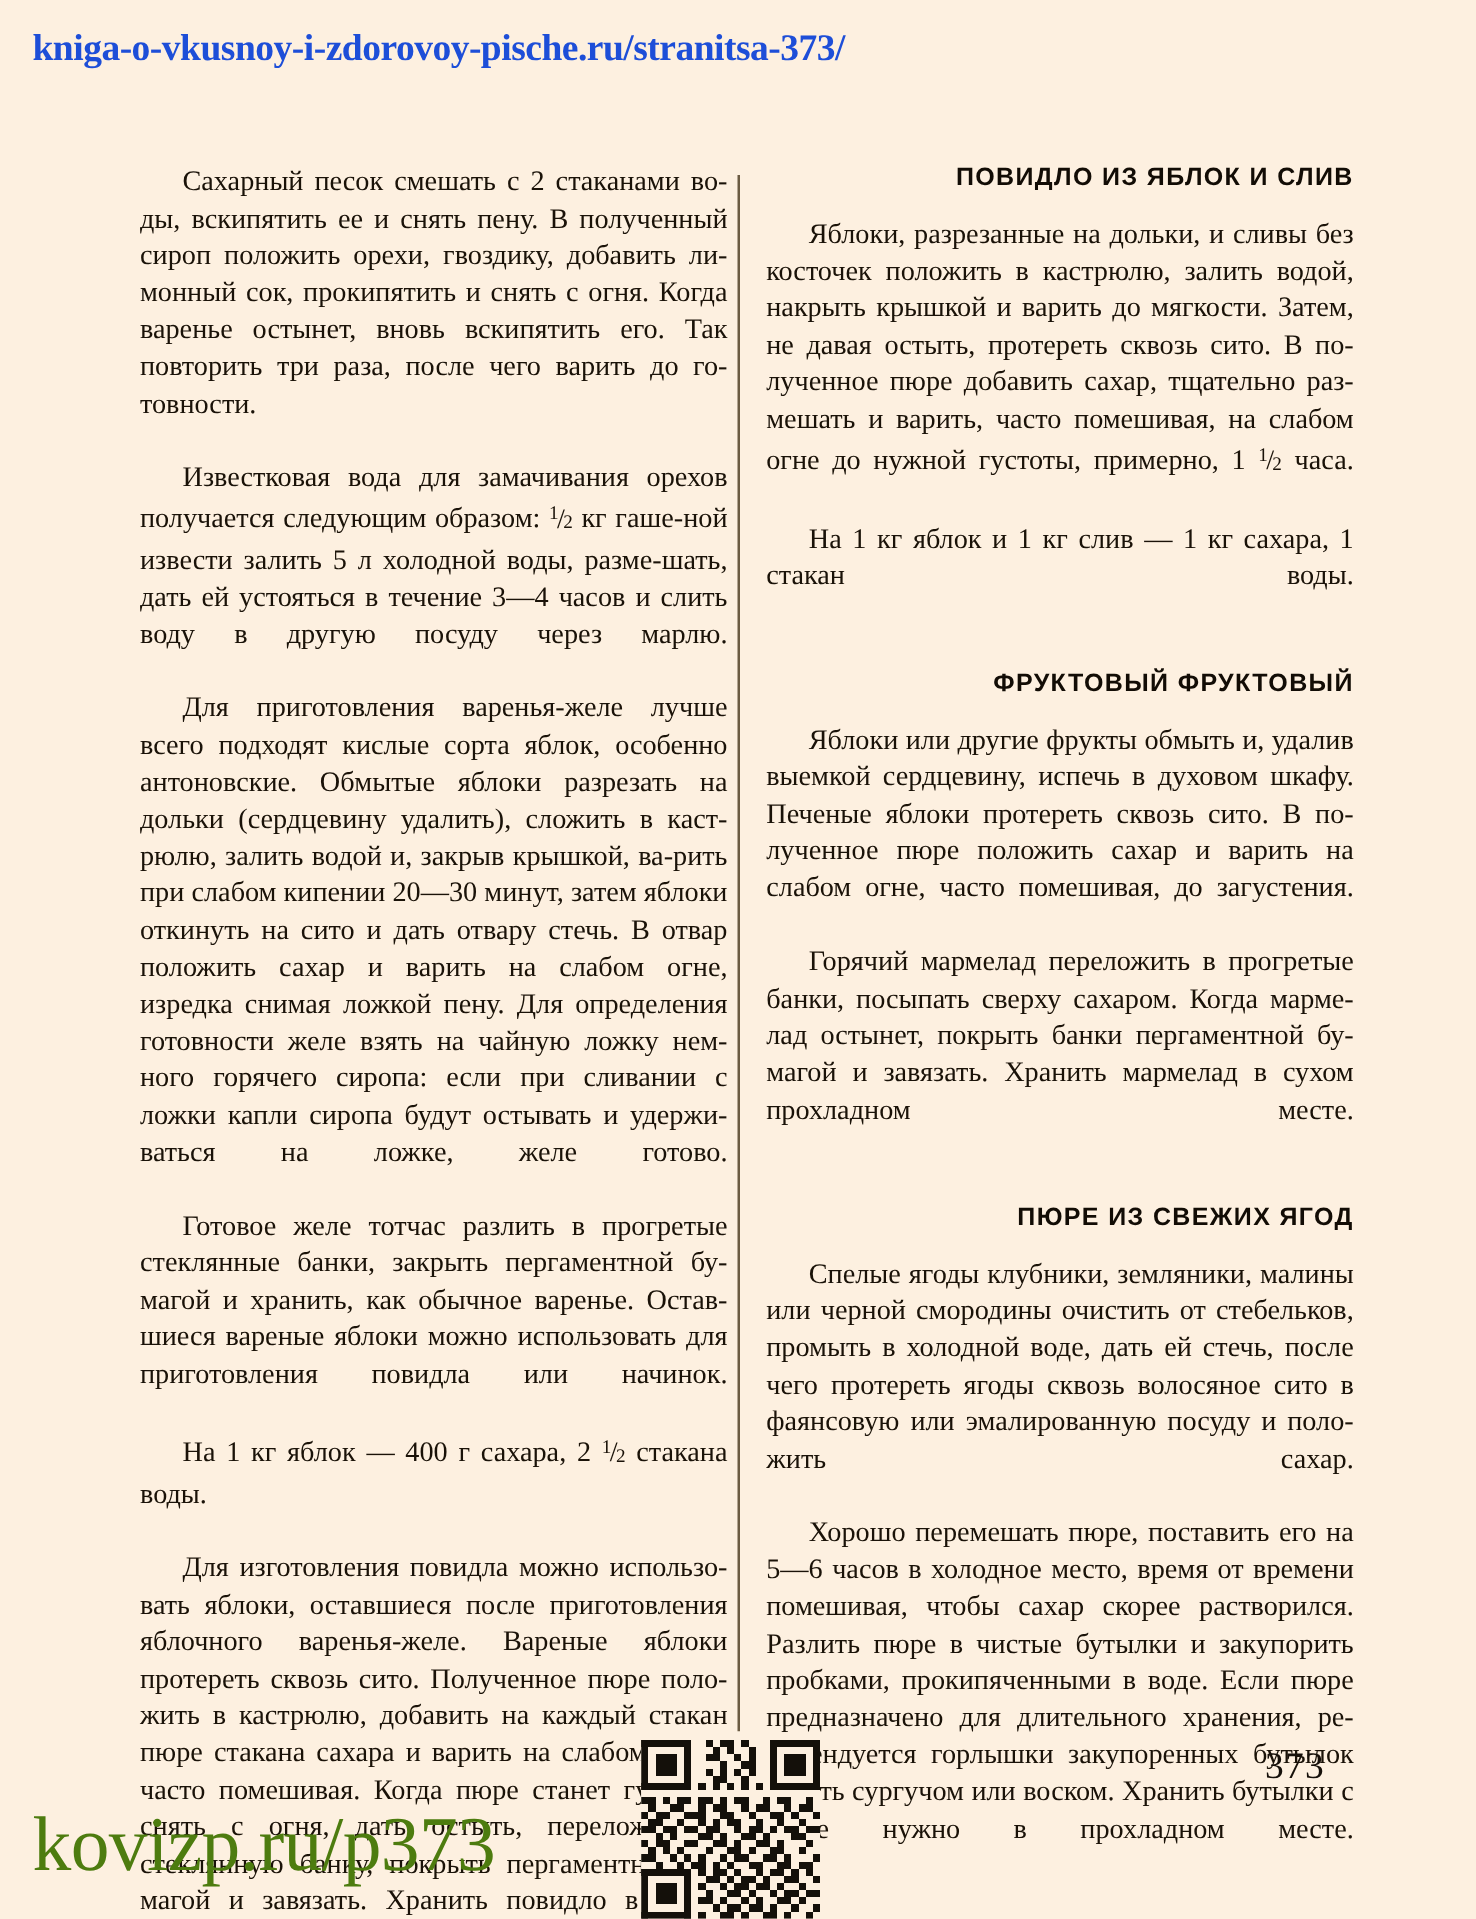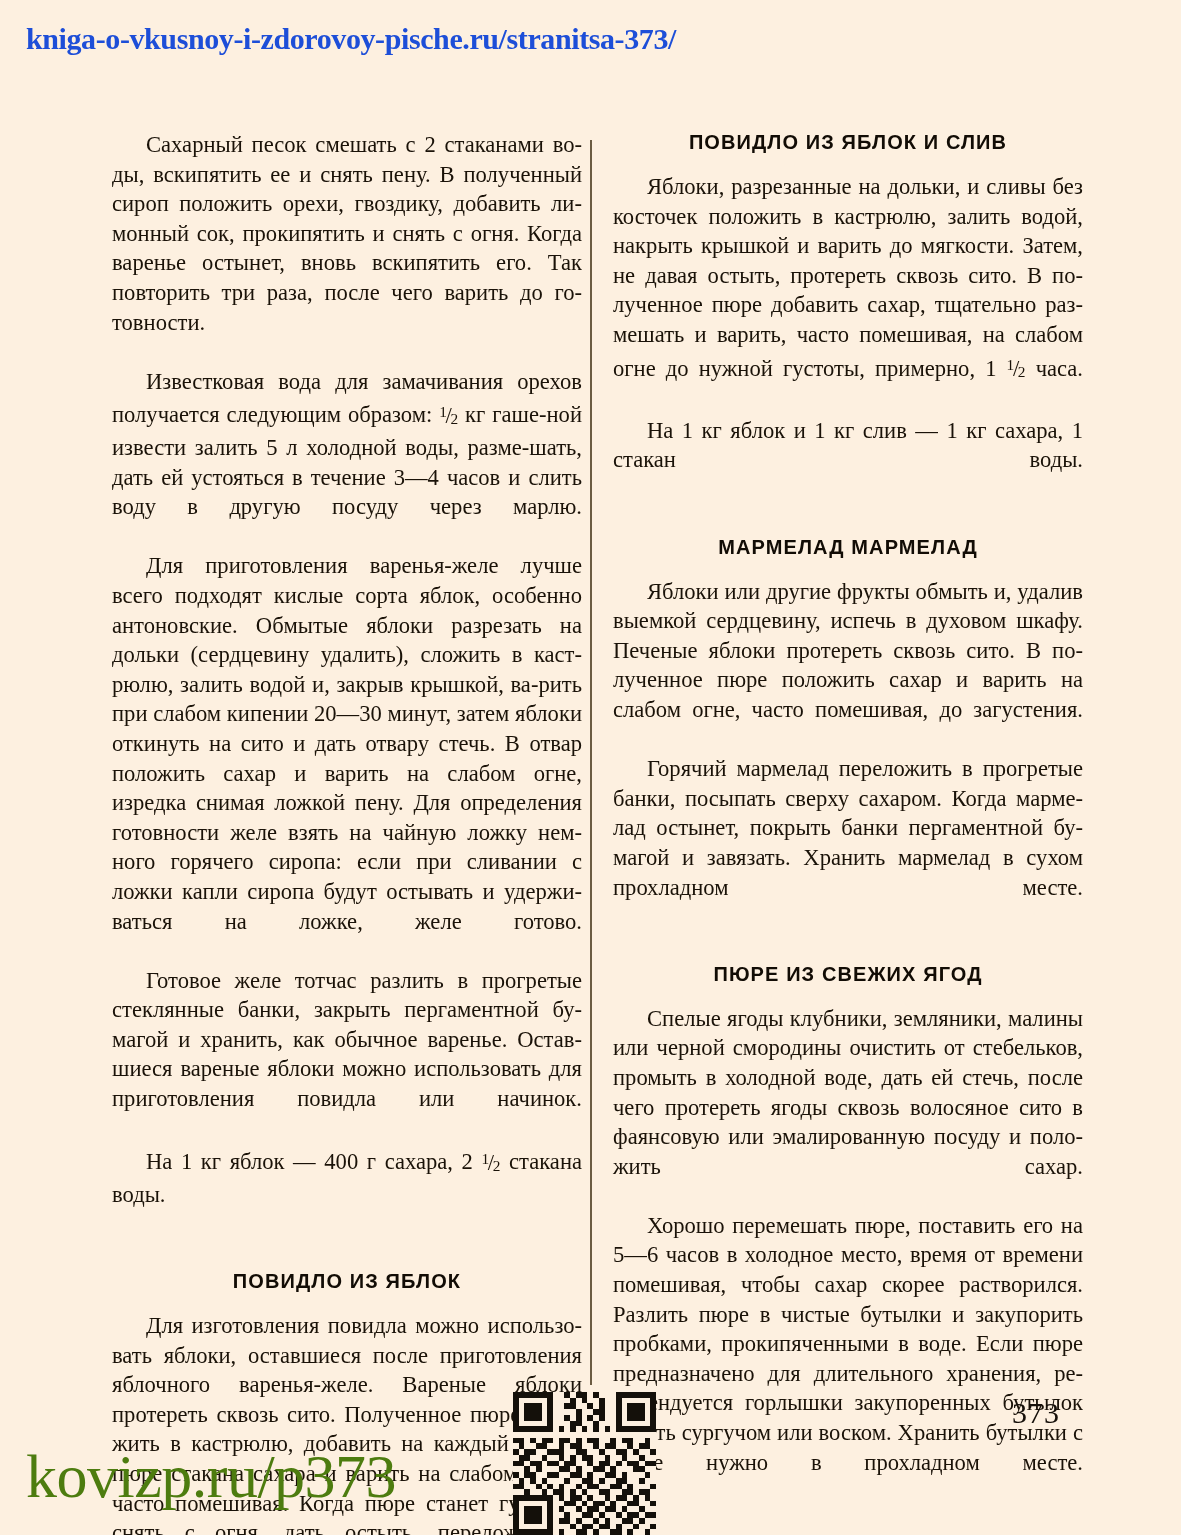--- a/index.html
+++ b/index.html
@@ -53,21 +53,21 @@
     height: 1245px;
     background: #6b5b42;
   }
 
   
   .heading {
     font-family: "Liberation Sans", "DejaVu Sans", sans-serif;
     font-size: 20px;
     font-weight: 700;
     letter-spacing: 1.1px;
-    text-align: center;
+    text-align: right;
     color: #120c05;
     margin: 30px 0 18px 0;
     line-height: 1.2;
   }
   .column > .heading:first-child {
     margin-top: 0;
   }
   .para {
     font-size: 22.6px;
     line-height: 29.6px;
@@ -143,32 +143,31 @@
 
   <div class="column" id="col-left">
 
     <p class="para">Сахарный песок смешать с 2 стаканами во-ды, вскипятить ее и снять пену. В полученный сироп положить орехи, гвоздику, добавить ли-монный сок, прокипятить и снять с огня. Когда варенье остынет, вновь вскипятить его. Так повторить три раза, после чего варить до го-товности.</p>
     <p class="para">Известковая вода для замачивания орехов получается следующим образом: <span class="frac"><span class="num">1</span><span class="sl">/</span><span class="den">2</span></span> кг гаше-ной извести залить 5 л холодной воды, разме-шать, дать ей устояться в течение 3—4 часов и слить воду в другую посуду через марлю.</p>
 
     <p class="para">Для приготовления варенья-желе лучше всего подходят кислые сорта яблок, особенно антоновские. Обмытые яблоки разрезать на дольки (сердцевину удалить), сложить в каст-рюлю, залить водой и, закрыв крышкой, ва-рить при слабом кипении 20—30 минут, затем яблоки откинуть на сито и дать отвару стечь. В отвар положить сахар и варить на слабом огне, изредка снимая ложкой пену. Для определения готовности желе взять на чайную ложку нем-ного горячего сиропа: если при сливании с ложки капли сиропа будут остывать и удержи-ваться на ложке, желе готово.</p>
     <p class="para">Готовое желе тотчас разлить в прогретые стеклянные банки, закрыть пергаментной бу-магой и хранить, как обычное варенье. Остав-шиеся вареные яблоки можно использовать для приготовления повидла или начинок.</p>
     <p class="para">На 1 кг яблок — 400 г сахара, 2 <span class="frac"><span class="num">1</span><span class="sl">/</span><span class="den">2</span></span> стакана воды.</p>
 
-    <h2 class="heading">ПОВИДЛО ИЗ ЯБЛОК</h2>
     <p class="para">Для изготовления повидла можно использо-вать яблоки, оставшиеся после приготовления яблочного варенья-желе. Вареные яблоки протереть сквозь сито. Полученное пюре поло-жить в кастрюлю, добавить на каждый стакан пюре  стакана сахара и варить на слабом ог-не, часто помешивая. Когда пюре станет гус-тым, снять с огня, дать остыть, переложить в стеклянную банку, покрыть пергаментной бу-магой и завязать. Хранить повидло в сухом прохладном месте.</p>
 
   </div>
 
   <div class="column" id="col-right">
 
     <h2 class="heading">ПОВИДЛО ИЗ ЯБЛОК И СЛИВ</h2>
     <p class="para">Яблоки, разрезанные на дольки, и сливы без косточек положить в кастрюлю, залить водой, накрыть крышкой и варить до мягкости. Затем, не давая остыть, протереть сквозь сито. В по-лученное пюре добавить сахар, тщательно раз-мешать и варить, часто помешивая, на слабом огне до нужной густоты, примерно, 1 <span class="frac"><span class="num">1</span><span class="sl">/</span><span class="den">2</span></span> часа.</p>
     <p class="para">На 1 кг яблок и 1 кг слив — 1 кг сахара, 1 стакан воды.</p>
 
-    <h2 class="heading">МАРМЕЛАД МАРМЕЛАД</h2>
+    <h2 class="heading">ФРУКТОВЫЙ ФРУКТОВЫЙ</h2>
     <p class="para">Яблоки или другие фрукты обмыть и, удалив выемкой сердцевину, испечь в духовом шкафу. Печеные яблоки протереть сквозь сито. В по-лученное пюре положить сахар и варить на слабом огне, часто помешивая, до загустения.</p>
     <p class="para">Горячий мармелад переложить в прогретые банки, посыпать сверху сахаром. Когда марме-лад остынет, покрыть банки пергаментной бу-магой и завязать. Хранить мармелад в сухом прохладном месте.</p>
 
     <h2 class="heading">ПЮРЕ ИЗ СВЕЖИХ ЯГОД</h2>
     <p class="para">Спелые ягоды клубники, земляники, малины или черной смородины очистить от стебельков, промыть в холодной воде, дать ей стечь, после чего протереть ягоды сквозь волосяное сито в фаянсовую или эмалированную посуду и поло-жить сахар.</p>
     <p class="para">Хорошо перемешать пюре, поставить его на 5—6 часов в холодное место, время от времени помешивая, чтобы сахар скорее растворился. Разлить пюре в чистые бутылки и закупорить пробками, прокипяченными в воде. Если пюре предназначено для длительного хранения, ре-комендуется горлышки закупоренных бутылок залить сургучом или воском. Хранить бутылки с пюре нужно в прохладном месте.</p>
 
   </div>
 </div>
 

